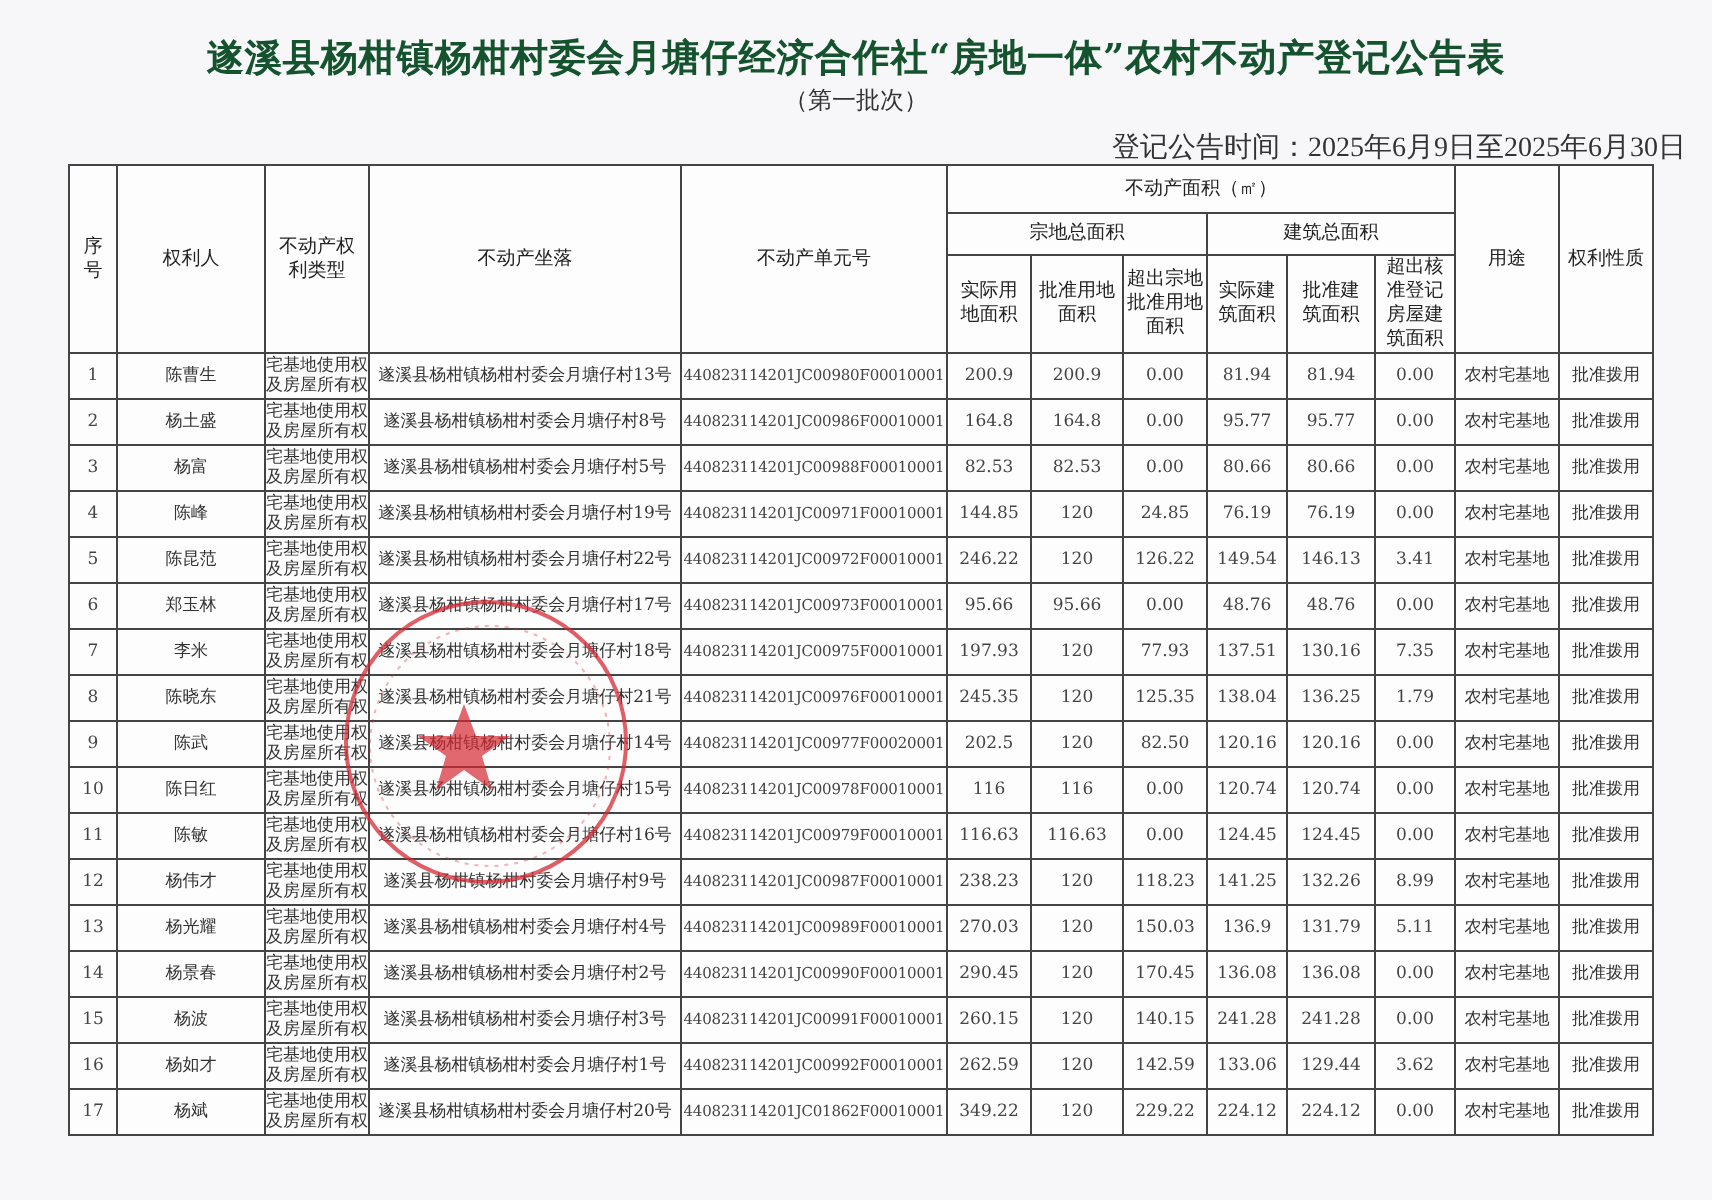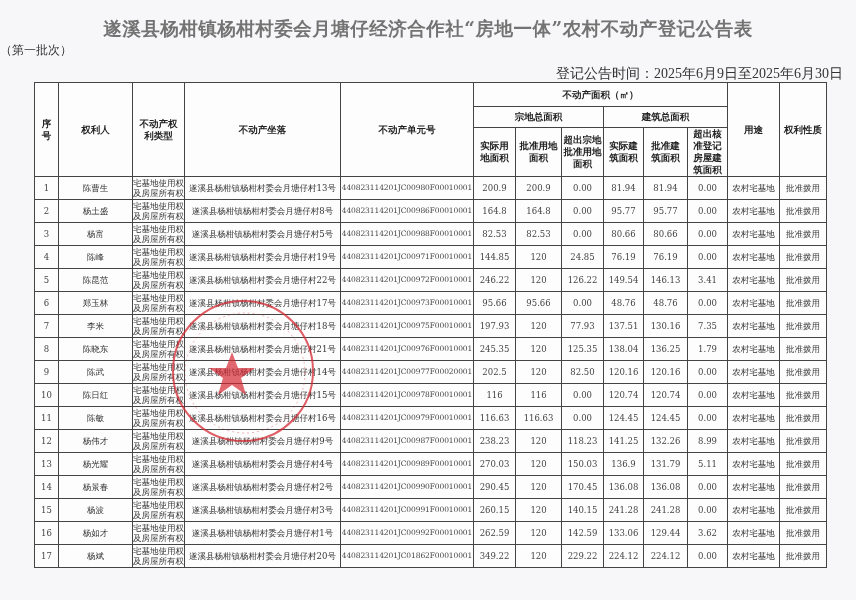--- a/index.html
+++ b/index.html
@@ -5,43 +5,43 @@
   html, body { margin:0; padding:0; }
   body {
     width:856px; height:600px; overflow:hidden;
     background:#f7f7f9;
     font-family: "DejaVu Serif", "Liberation Serif", serif;
     color:#222;
     position:relative;
   }
   .title {
     position:absolute; left:0; top:16px; width:856px; text-align:center;
-    font-size:18.5px; font-weight:bold; letter-spacing:0.5px; color:#737373;
+    font-size:18.5px; font-weight:bold; letter-spacing:0.5px; color:#14532d;
   }
   .subtitle {
-    position:absolute; left:0; top:42px; width:856px; 
+    position:absolute; left:0; top:42px; width:856px; text-align:center;
     font-size:12px; color:#333;
   }
   .pubdate {
     position:absolute; left:556px; top:65px; font-size:14px; color:#333;font-family:Liberation Serif, serif;
   }
   table {
     position:absolute; left:34px; top:82px;
     border-collapse:collapse; table-layout:fixed;
     width:792px;
     background:#fdfdfd;
   }
   th, td {
     border:1px solid #444;
     text-align:center; vertical-align:middle;
     padding:0; overflow:hidden;
   }
   th {
     font-family: "DejaVu Sans", "Liberation Sans", sans-serif;
-    font-weight:bold; font-size:9.5px; line-height:12px; color:#222;text-align:center;
+    font-weight:normal; font-size:9.5px; line-height:12px; color:#222;text-align:center;
   }
   td { font-size:8.5px; height:22px; line-height:10.5px; color:#333; }
   td.num { font-family:"DejaVu Serif", serif; font-size:8.5px; color:#444; }
   td.type { font-size:8.5px; line-height:10.5px; color:#333; }
   td.unit { font-size:7.5px; color:#444; letter-spacing:-0.1px;border-radius:10px; }
   td.addr { font-size:8.5px;margin-left:48px; }
   .stamp {
     position:absolute; left:172px; top:300px; width:142px; height:142px;
     border:2.5px solid rgba(214,40,50,0.75);
     border-radius:50%; pointer-events:none;

